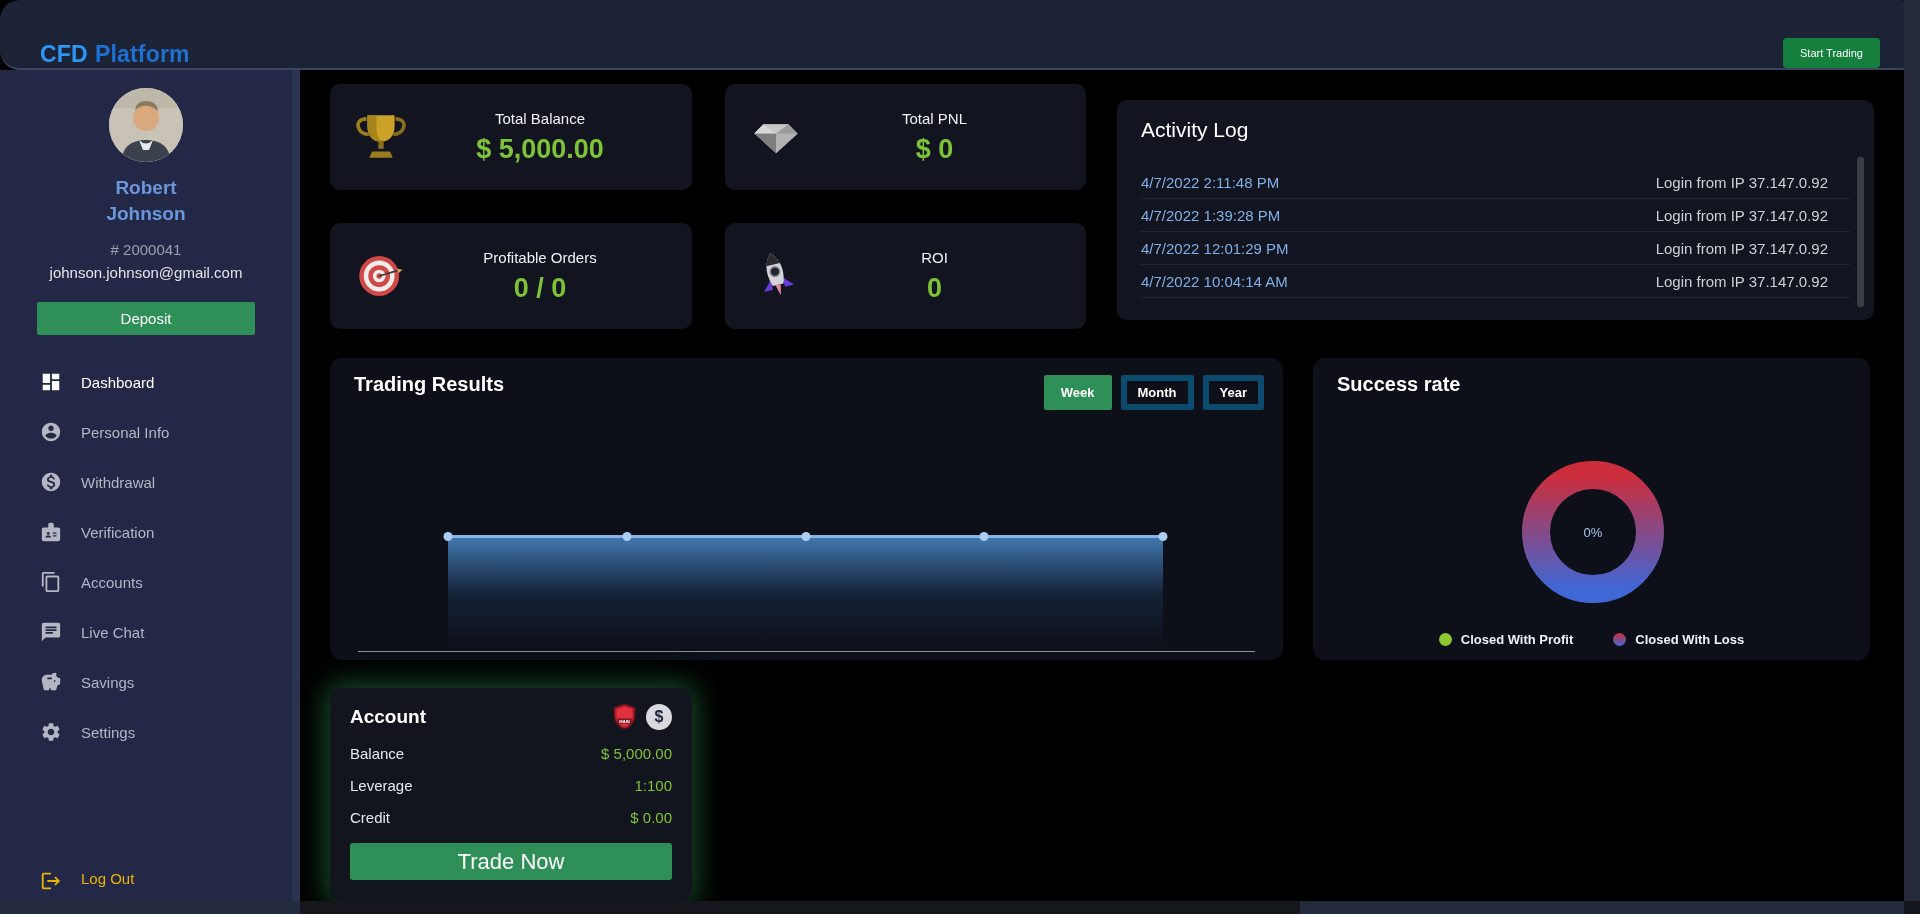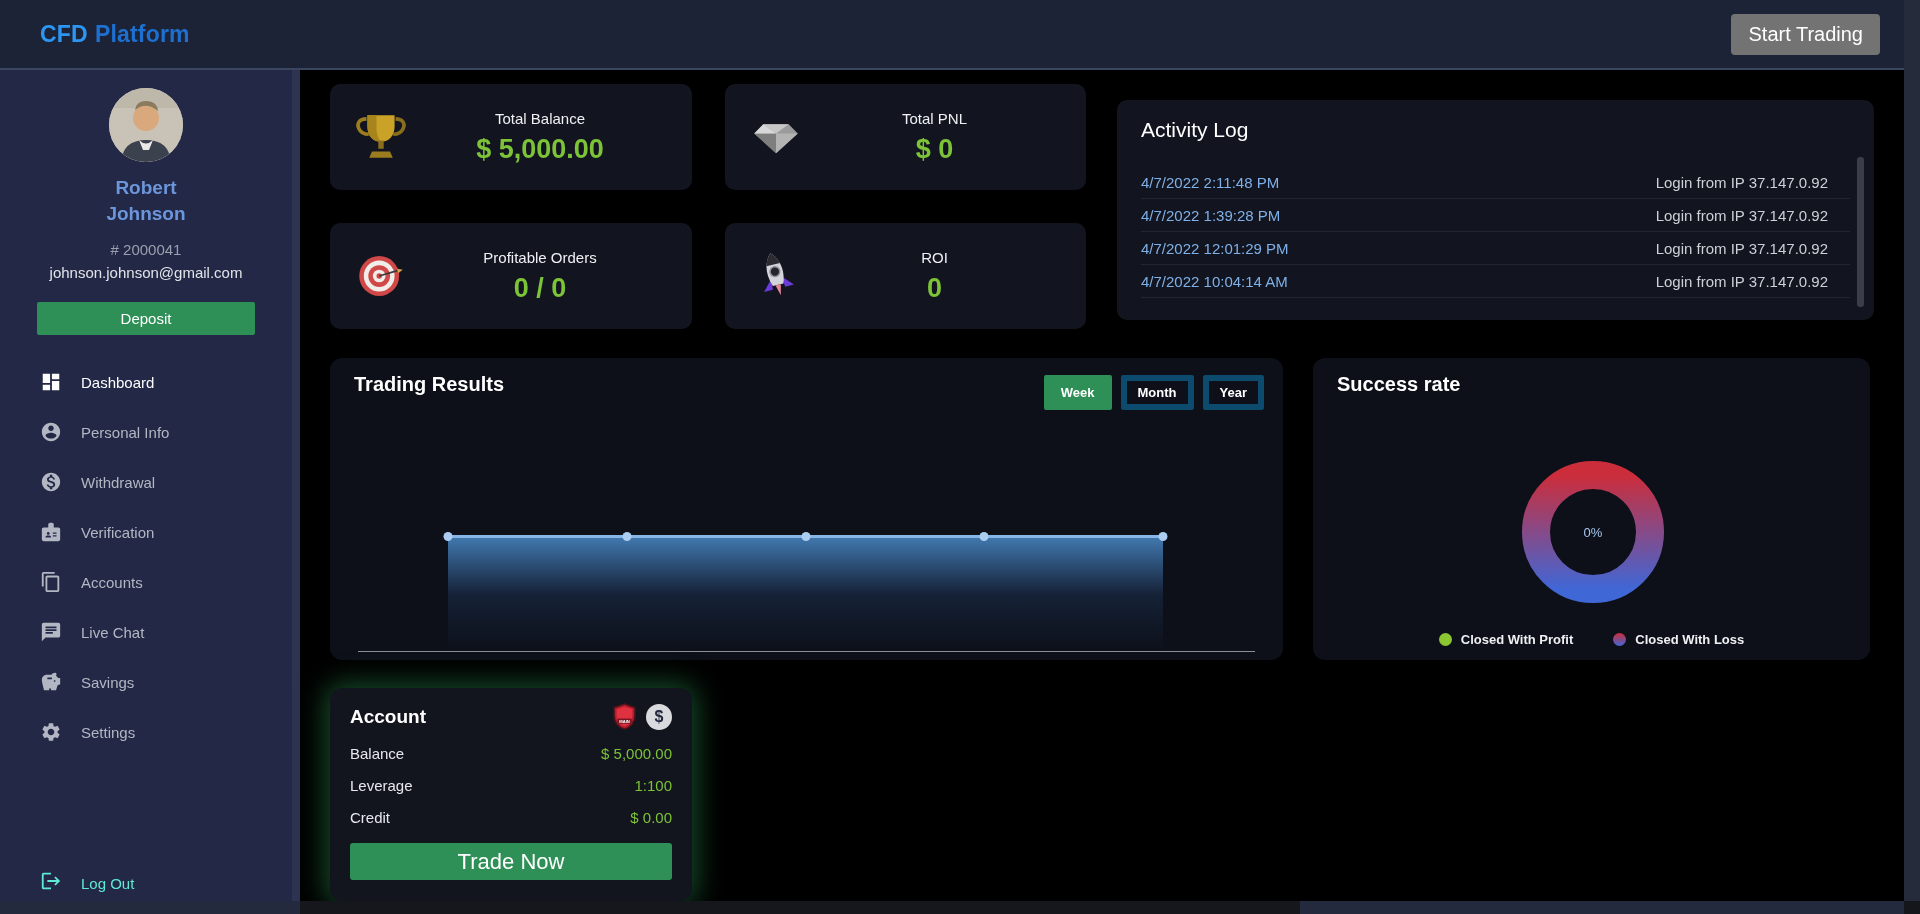--- a/index.html
+++ b/index.html
@@ -1,26 +1,26 @@
 <!DOCTYPE html>
 <html><head>
 <meta charset="utf-8">
 <style>
   * { margin:0; padding:0; box-sizing:border-box; }
   html,body { width:1920px; height:914px; background:#000; font-family:"Liberation Sans", sans-serif; overflow:hidden; }
   .app { position:relative; width:1920px; height:914px; background:#000; }
 
   
   .header { position:absolute; top:0; left:0; width:1920px; height:70px; background:#1d2337;
-            border-bottom:2px solid #3a4560; display:flex; align-items:center; justify-content:space-between;
-            padding:16px 40px; z-index:5; }
+            border-bottom:2px solid #3a4560; display:flex; align-items:flex-end; justify-content:space-between;
+            padding:0 40px; z-index:5;border-radius:20px; }
   .logo { font-size:23px; font-weight:800; letter-spacing:.2px; }
   .logo .p1 { color:#2d95f2; margin-right:7px; }
   .logo .p2 { color:#1e70d0; }
-  .start-trading { background:#737373; color:#fff; border:none; font-size:20px; font-weight:500;
+  .start-trading { background:#15803d; color:#fff; border:none; font-size:11px; font-weight:500;
                    padding:9px 17px; border-radius:4px; cursor:pointer; font-family:inherit; }
 
   
   .v-scrollbar { position:absolute; right:0; top:0; width:16px; height:914px; background:#262b3c; z-index:10; }
   .h-scrollbar { position:absolute; left:0; bottom:0; width:1904px; height:13px; background:#242a3e; z-index:9; }
   .h-thumb { position:absolute; left:300px; top:0; width:1000px; height:13px; background:#15171d; }
   .scroll-corner { position:absolute; right:0; bottom:0; width:16px; height:13px; background:#14161c; z-index:11; }
 
   
   .sidebar { position:absolute; left:0; top:70px; width:292px; height:844px; background:#222845; text-align:center; }
@@ -28,22 +28,22 @@
   .avatar { width:74px; height:74px; border-radius:50%; overflow:hidden; margin:18px auto 0; background:#c6c1b4; }
   .user-name { margin-top:13px; color:#6c96db; font-weight:bold; font-size:19px; line-height:1.35; }
   .account-id { margin-top:15px; color:#9aa0ad; font-size:15px; }
   .email { margin-top:6px; color:#e2e4e9; font-size:15px; }
   .deposit { display:block; margin:21px auto 0; width:218px; height:33px; background:#2e8f57; color:#fff;
              border:none; font-size:15px; font-family:inherit; border-radius:2px; cursor:pointer; }
   .nav { margin-top:22px; text-align:left; padding-left:40px; }
   .nav-item { display:flex; align-items:center; height:50px; gap:19px; color:#b3b7c3; font-size:15px; cursor:pointer; }
   .nav-item svg { width:22px; height:22px; fill:currentColor; flex:none; }
   .nav-item.active { color:#fdfdfe; }
-  .logout { position:absolute; left:40px; bottom:22px; display:flex; align-items:flex-end; gap:19px;
-            color:#5eead4; font-size:15px; cursor:pointer; }
+  .logout { position:absolute; left:40px; bottom:22px; display:flex; align-items:flex-start; gap:19px;
+            color:#eab308; font-size:15px; cursor:pointer; }
   .logout svg { width:22px; height:22px; fill:currentColor; }
 
   
   .main { position:absolute; left:300px; top:70px; width:1604px; height:831px; background:#000; }
   .card { position:absolute; background:#12151f; border-radius:10px; }
 
   
   .stat { display:flex; align-items:center; padding:13px 22px; }
   .stat svg.stat-icon { width:58px; height:58px; flex:none; }
   .stat-text { flex:1; text-align:center; }

